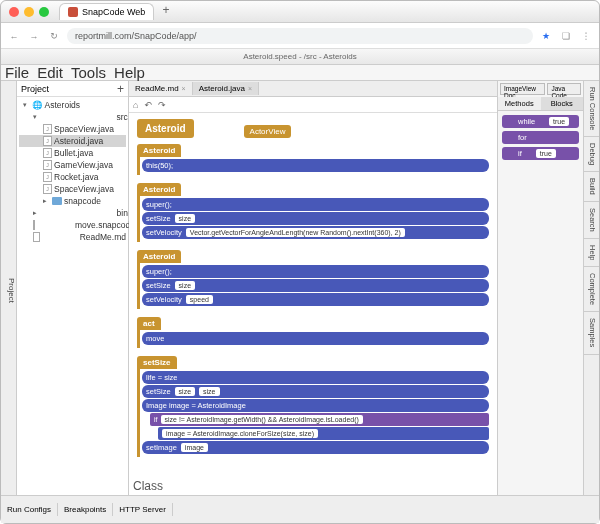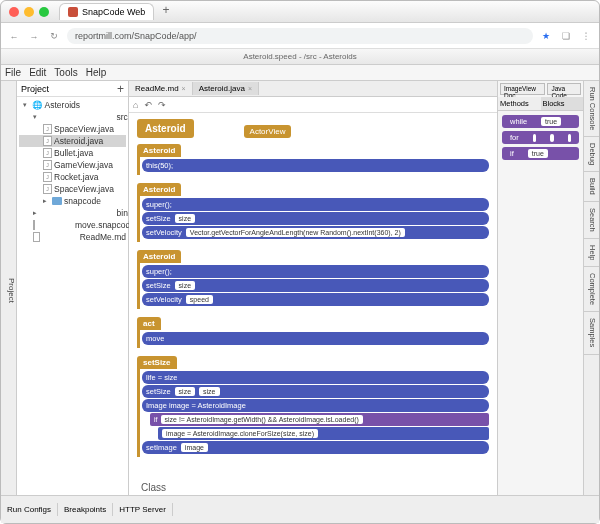--- a/index.html
+++ b/index.html
@@ -20,21 +20,21 @@
 
 .urlrow { height: 26px; background: #fff; border-bottom: 1px solid #ddd; display: flex; align-items: center; padding: 0 6px; gap: 6px; }
 .navicon { width: 14px; height: 14px; display: flex; align-items: center; justify-content: center; color: #888; }
 .urlfield { flex: 1; background: #f1f3f4; border-radius: 10px; padding: 3px 8px; font-size: 9px; color: #555; }
 .star { color: #2a6ef0; }
 
 
 .apptitle { height: 16px; background: linear-gradient(#f7f7f7,#e8e8e8); border-bottom: 1px solid #ccc; text-align: center; font-size: 8px; color: #666; line-height: 16px; }
 
 
-.menubar { height: 16px; background: #f6f6f6; border-bottom: 1px solid #ccc; display: flex; align-items: center; padding: 0 4px; gap: 8px; font-size: 10px; color: #333; }
+.menubar { height: 16px; background: #f6f6f6; border-bottom: 1px solid #ccc; display: flex; align-items: center; padding: 0 4px; gap: 8px; font-size: 15px; color: #333; }
 
 
 .main { flex: 1; display: flex; overflow: hidden; position: relative; }
 
 
 .sidebar-tab { width: 16px; background: #eee; border-right: 1px solid #ccc; writing-mode: vertical-rl; text-align: center; font-size: 8px; padding-top: 4px; color: #444; }
 .sidebar { width: 112px; background: #fff; border-right: 1px solid #ccc; display: flex; flex-direction: column; }
 .projhdr { height: 16px; border-bottom: 1px solid #ddd; display: flex; align-items: center; justify-content: space-between; padding: 0 4px; font-size: 9px; }
 .plus { font-size: 12px; color: #555; }
 .tree { padding: 2px; font-size: 8.5px; color: #333; }
@@ -56,38 +56,38 @@
 
 
 .righttabs { width: 16px; background: #eee; border-left: 1px solid #ccc; display: flex; flex-direction: column; }
 .righttab { flex: 0 0 auto; writing-mode: vertical-rl; font-size: 7.5px; padding: 6px 2px; border-bottom: 1px solid #ccc; text-align: center; color: #444; }
 
 
 .rightpanel { width: 86px; background: #f5f5f5; border-left: 1px solid #ccc; display: flex; flex-direction: column; }
 .rphdr { height: 16px; display: flex; justify-content: flex-end; padding: 2px; gap: 2px; }
 .rpbtn { background: #eee; border: 1px solid #bbb; font-size: 6.5px; padding: 1px 3px; }
 .rptabs { height: 14px; display: flex; border-bottom: 1px solid #ccc; font-size: 7.5px; }
-.rptab { flex: 1; text-align: left; padding: 2px; background: #eee; }
+.rptab { flex: 1; text-align: center; padding: 2px; background: #eee; }
 .rptab.active { background: #ddd; }
 .rpbody { flex: 1; padding: 4px; }
 
 
 .blk-header { background: #c89430; color: #fff; font-weight: bold; padding: 4px 8px; border-radius: 3px; display: inline-block; font-size: 10px; margin-bottom: 6px; }
 .blk-badge { background: #c89430; color: #fff; padding: 2px 6px; border-radius: 3px; font-size: 8px; display: inline-block; }
 .section { margin-bottom: 8px; }
 .blk-sechdr { background: #c89430; color: #fff; padding: 2px 6px; border-radius: 3px 3px 0 0; font-size: 8px; font-weight: bold; display: inline-block; }
 .blk-body { border-left: 3px solid #c89430; padding: 2px 0 2px 2px; }
 .blk-row { background: #4858b8; color: #fff; padding: 2px 4px; margin-bottom: 1px; font-size: 7.5px; display: flex; align-items: center; gap: 4px; border-radius: 6px; }
 .blk-slot { background: #fff; color: #333; padding: 1px 4px; border-radius: 2px; font-size: 7px; }
-.blk-purple { background: #7851a9; color: #fff; padding: 2px 8px; border-radius: 3px; font-size: 7.5px; display: flex; align-items: flex-end; gap: 14px; margin-bottom: 3px; }
+.blk-purple { background: #7851a9; color: #fff; padding: 2px 16px; border-radius: 3px; font-size: 7.5px; display: flex; align-items: flex-end; gap: 14px; margin-bottom: 3px; }
 .pslot { background: #fff; width: 20px; height: 8px; border-radius: 2px; }
 .blk-if { background: #7851a9; color: #fff; padding: 2px 4px; border-radius: 2px; font-size: 7px; display: flex; align-items: center; gap: 3px; margin: 1px 0 1px 8px; }
 
 
-.classlabel { position: absolute; bottom: 0; left: 8px; font-size: 10px; color: #555; padding: 2px 4px; }
+.classlabel { position: absolute; bottom: 0; left: 0; font-size: 12px; color: #555; padding: 2px 4px; }
 .bottombar { height: 28px; background: #eee; border-top: 1px solid #ccc; display: flex; align-items: center; font-size: 8px; }
 .bbtn { border-right: 1px solid #ccc; padding: 2px 6px; }
 
 .row-top { display:flex; gap: 50px; align-items:center; }
 </style>
 </head>
 <body>
 
 <div class="window">
   <div class="titlebar">

